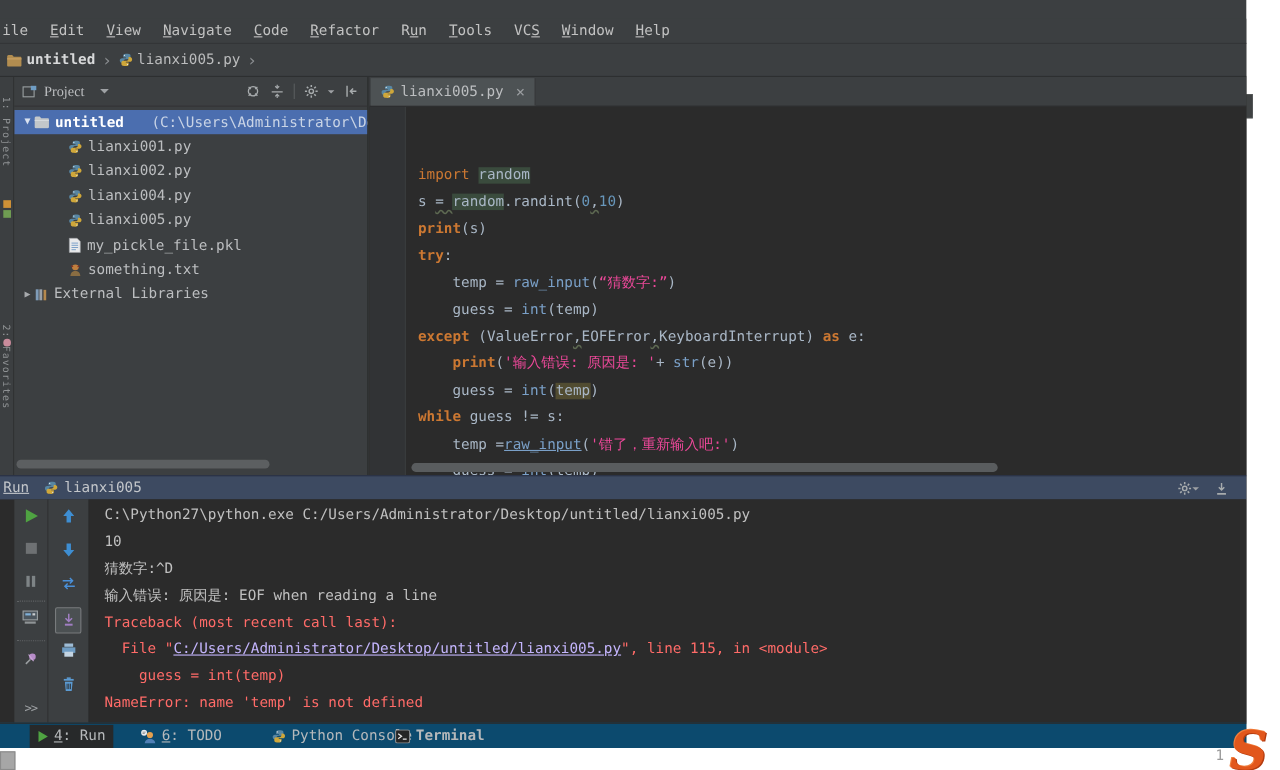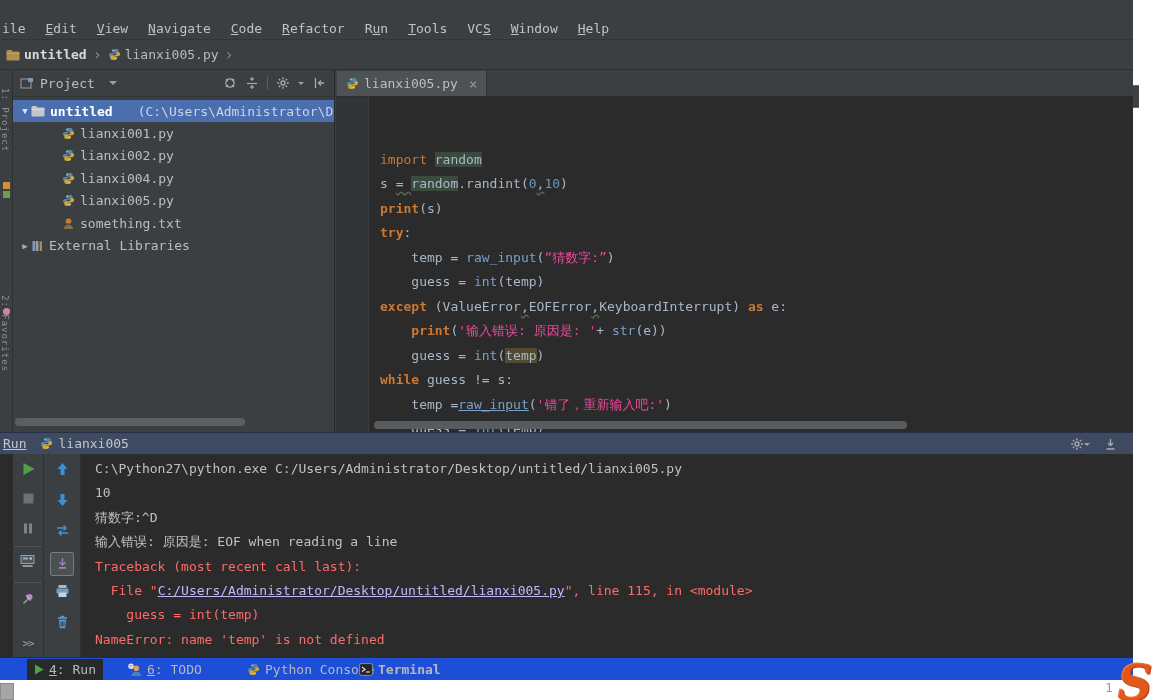--- a/index.html
+++ b/index.html
@@ -29,21 +29,21 @@
 
   
   .leftstrip{position:absolute;left:0;top:70px;width:13px;height:587px;background:#3c3f41;
     border-right:1px solid #2e3031;overflow:hidden;box-sizing:border-box;}
   .vfrag{position:absolute;left:0px;writing-mode:vertical-rl;font-size:9px;color:#8f9294;letter-spacing:1px;}
   .mini{position:absolute;width:7px;height:7px;}
 
   
   .project{position:absolute;left:13px;top:70px;width:322px;height:362px;background:#3c3f41;border-right:1px solid #272829;box-sizing:border-box;}
   .pheader{position:absolute;left:0;top:0;width:100%;height:27px;display:flex;align-items:center;
-    border-bottom:1px solid #323435;box-sizing:border-box;color:#bcbec0;}
+    border-bottom:1px solid #323435;box-sizing:border-box;color:#bcbec0;font-family:Liberation Serif, serif;}
   .pheader .ph-label{margin-left:6px;}
   .ph-caret{width:0;height:0;border:4px solid transparent;border-top-color:#9ea1a4;margin:4px 0 0 14px;}
   .ph-actions{margin-left:auto;display:flex;align-items:center;gap:8px;padding-right:8px;}
   .ph-divider{width:1px;height:14px;background:#5a5d5f;}
   .ptree{position:absolute;left:0;top:27px;width:100%;height:321px;overflow:hidden;}
   .trow{height:22.4px;display:flex;align-items:center;white-space:nowrap;color:#bcbec0;cursor:default;}
   .trow.sel{background:#4b6eaf;color:#ffffff;}
   .tarr{width:12px;margin-left:6px;font-size:9px;color:#a7aaad;text-align:center;flex:0 0 auto;}
   .trow.sel .tarr{color:#d9e2f0;}
   .trow .rootlabel{font-weight:bold;color:#ffffff;margin-left:5px;}
@@ -90,21 +90,21 @@
   .rtool2{position:absolute;left:44px;top:22px;width:37px;height:203px;background:#3c3f41;border-right:1px solid #2f3132;box-sizing:border-box;}
   .rt-btn{position:absolute;left:0;width:100%;text-align:center;}
   .dotsep{position:absolute;left:2px;width:26px;border-top:1px dotted #606365;}
   .pressedbox{position:absolute;left:6px;width:24px;height:24px;background:#4b5052;border:1px solid #787b7d;
     border-radius:2px;box-sizing:border-box;text-align:center;padding-top:4px;}
   .morechev{color:#9da0a3;font-size:11px;letter-spacing:-1px;}
   .console{position:absolute;left:81px;top:22px;width:1052px;height:203px;background:#2b2b2b;overflow:hidden;}
   pre.conpre{margin:0;padding:3px 0 0 14px;font-family:"DejaVu Sans Mono",monospace;font-size:13px;line-height:24.4px;white-space:pre;}
 
   
-  .bottombar{position:absolute;left:0;top:657px;width:100%;height:23px;background:#1d4ed8;border-top:1px solid #2a2c2d;box-sizing:border-box;}
+  .bottombar{position:absolute;left:0;top:657px;width:100%;height:23px;background:#0c4a6e;border-top:1px solid #2a2c2d;box-sizing:border-box;}
   .sb-item{position:absolute;top:1px;height:21px;display:flex;align-items:center;gap:5px;padding:0 7px;color:#b6b9bb;}
   .sb-item.active{background:#27292a;}
   .sb-item u{text-decoration:underline;}
 
   
   .graychip{position:absolute;left:0px;top:683px;width:14px;height:17px;background:#a6a6a6;border:1px solid #8b8b8b;box-sizing:border-box;}
   .badge-num{position:absolute;left:1105px;top:680px;color:#9b9b9b;font-size:13px;z-index:5;}
   .logo-s{position:absolute;left:1118px;top:655px;z-index:6;color:#e2571c;
     font-family:"DejaVu Serif",serif;font-weight:bold;font-style:italic;font-size:48px;
     text-shadow:1px 1px 0 #b33c10, -1px -1px 0 #f07e3c;}
@@ -253,20 +253,29 @@
                 <path d="M7.9 1.2c-1.9 0-2.9.8-2.9 2.1v1.9h3.1v.8H3.6c-1.4 0-2.5 1-2.5 2.6 0 1.5 1.1 2.6 2.5 2.6h1.5V9.7c0-1.4 1.2-2.6 2.7-2.6h3.3c1.1 0 2-.9 2-2.1V3.3c0-1.3-1.1-2.1-2.9-2.1z" fill="#5886a2"></path>
                 <circle cx="6.3" cy="3" r=".7" fill="#dfe6ec"></circle>
                 <path d="M8.1 14.8c1.9 0 2.9-.8 2.9-2.1v-1.9H7.9V10h4.5c1.4 0 2.5-1 2.5-2.6 0-1.5-1.1-2.6-2.5-2.6h-1.5v1.5c0 1.4-1.2 2.6-2.7 2.6H4.9c-1.1 0-2 .9-2 2.1v1.6c0 1.3 1.1 2.1 3 2.1z" fill="#cfa73a"></path>
                 <circle cx="9.7" cy="13" r=".7" fill="#dfe6ec"></circle>
               </svg>
             </span>
             <span class="tlabel">lianxi005.py</span>
           </div>
           <div class="trow child">
             <span class="icn">
+              <svg width="12" height="14" viewBox="0 0 12 14">
+                <path d="M1 .5h7L11 3.5v10H1z" fill="#e9eaeb" stroke="#9a9da0" stroke-width=".6"></path>
+                <path d="M3 5h6M3 7h6M3 9h6M3 11h4" stroke="#7aa0c8" stroke-width=".9"></path>
+              </svg>
+            </span>
+            <span class="tlabel">my_pickle_file.pkl</span>
+          </div>
+          <div class="trow child">
+            <span class="icn">
               <svg width="13" height="13" viewBox="0 0 13 13">
                 <ellipse cx="6.5" cy="4" rx="3" ry="2.6" fill="#c07f3e"></ellipse>
                 <path d="M2 12c0-3 2-4.6 4.5-4.6S11 9 11 12z" fill="#8a6d42"></path>
                 <path d="M4.5 3.5l-1.8-1M8.5 3.5l1.8-1" stroke="#8a2f22" stroke-width="1"></path>
               </svg>
             </span>
             <span class="tlabel">something.txt</span>
           </div>
           <div class="trow">
             <span class="tarr">▶</span>

